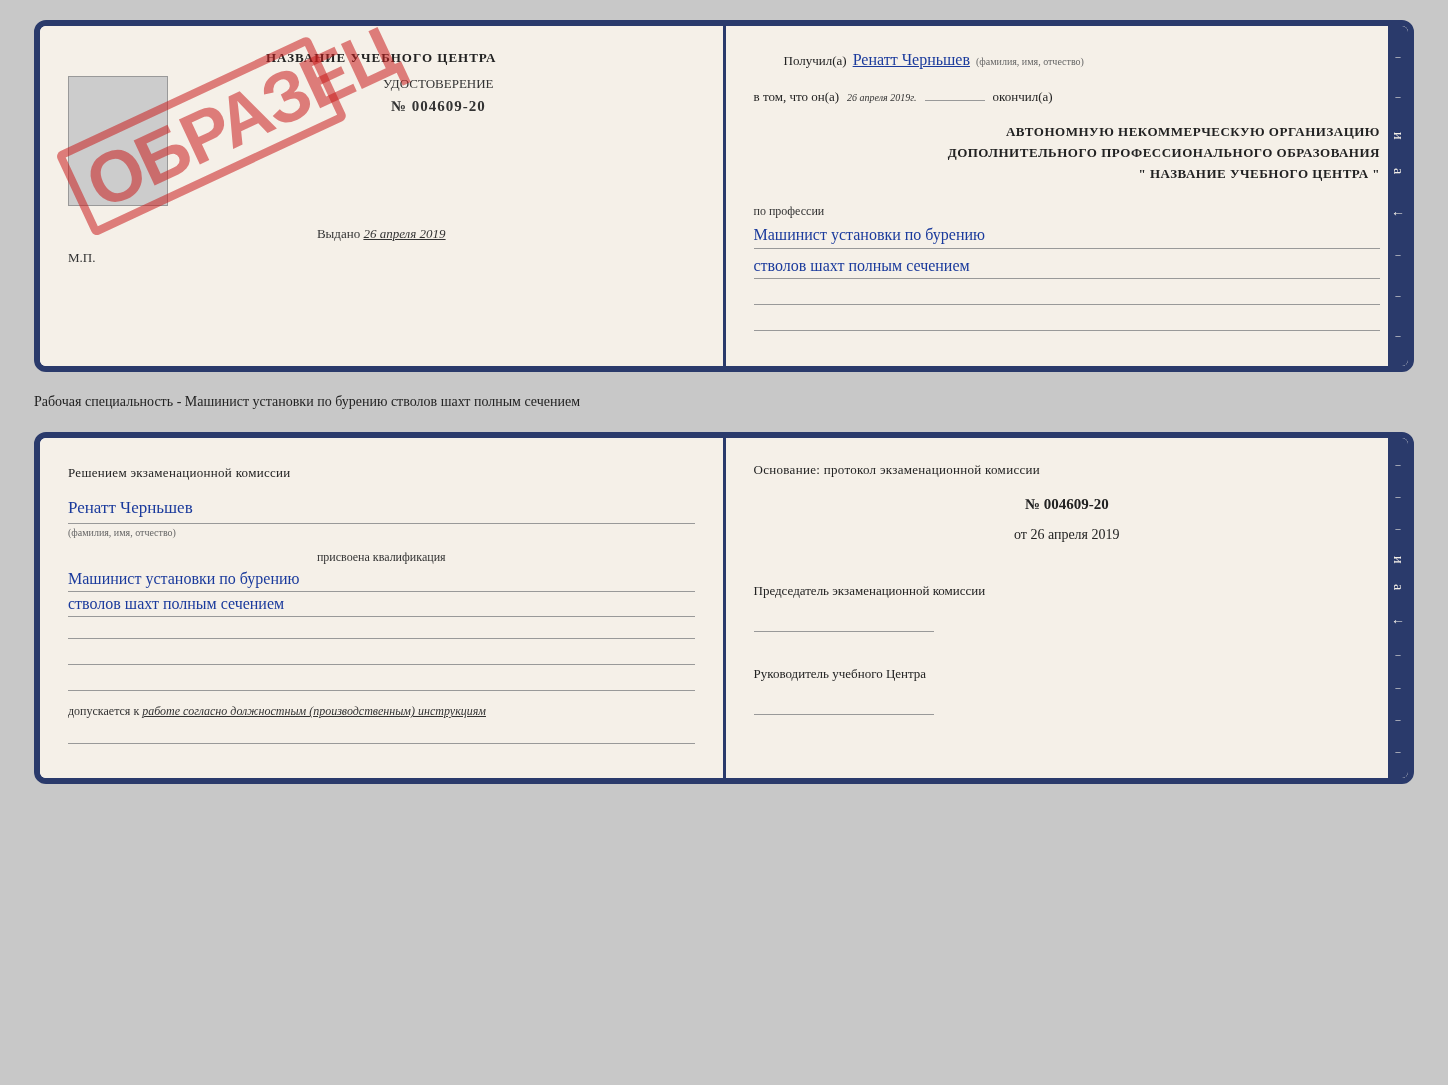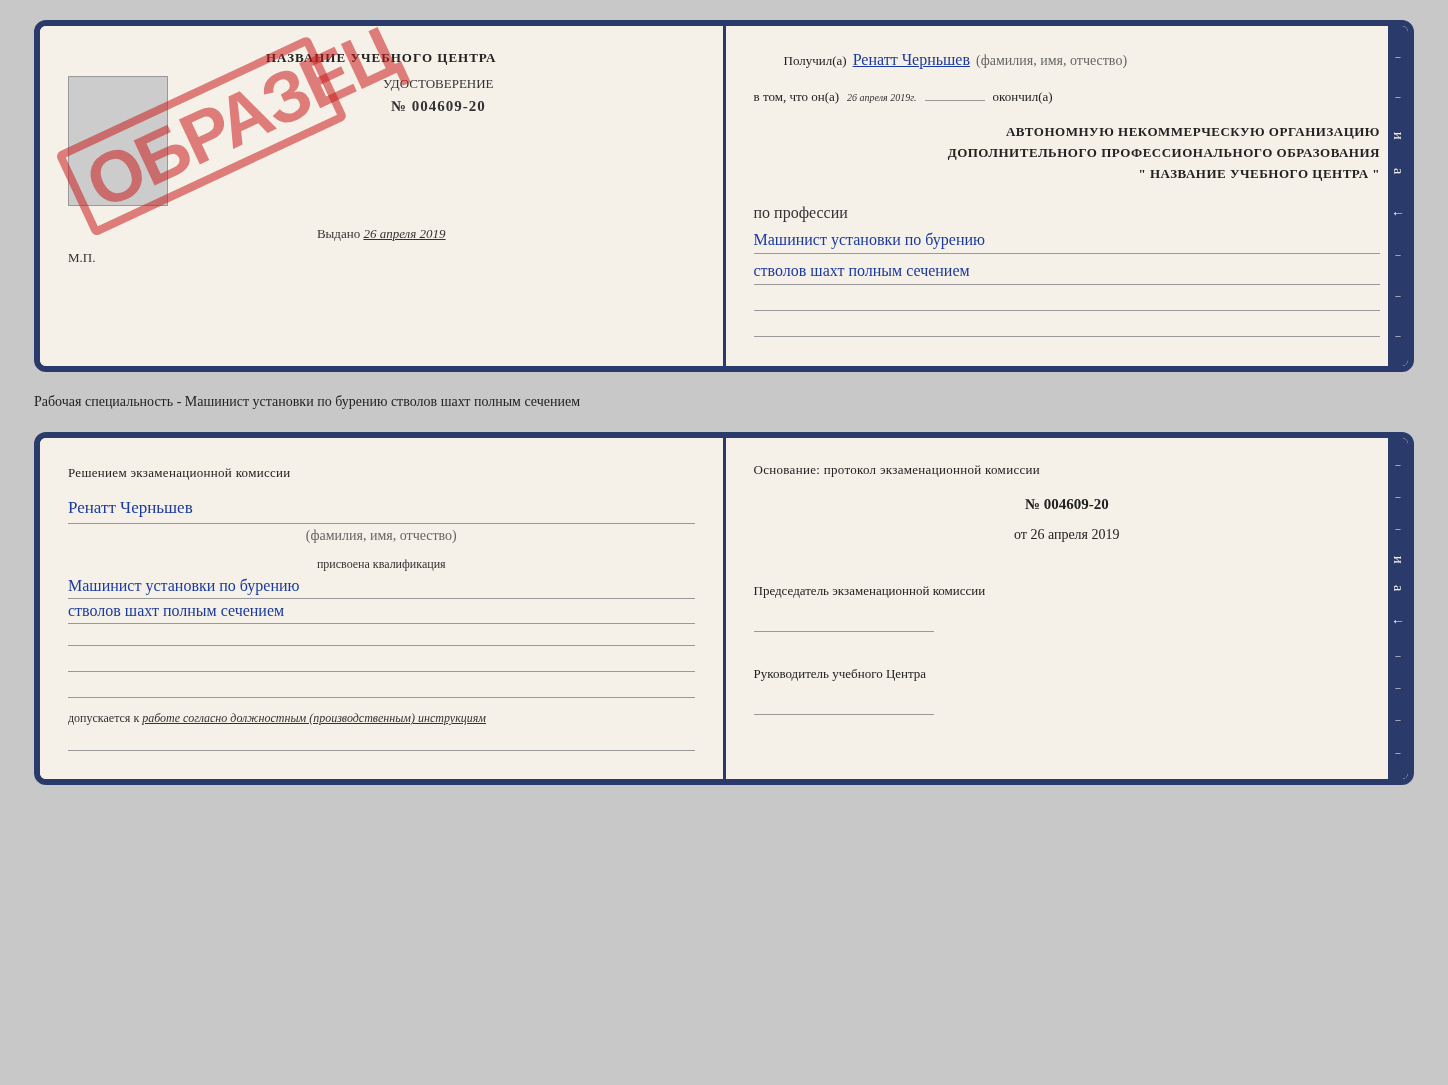--- a/index.html
+++ b/index.html
@@ -143,24 +143,24 @@
     }
 
     .handwritten {
       font-family: 'Segoe Script', 'Brush Script MT', cursive;
       color: #1a3a9c;
       font-size: 16px;
       text-decoration: underline;
     }
 
     .small-hint {
-      font-size: 14px;
+      font-size: 10px;
       color: #666;
       display: block;
-      text-align: center;
+      text-align: left;
     }
 
     .date-line {
       display: flex;
       align-items: baseline;
       gap: 8px;
       margin-bottom: 14px;
     }
 
     .date-handwritten {
@@ -180,21 +180,21 @@
       font-size: 13px;
       font-weight: bold;
       letter-spacing: 0.5px;
     }
 
     .profession-block {
       margin-top: 10px;
     }
 
     .profession-label {
-      font-size: 16px;
+      font-size: 12px;
       color: #333;
     }
 
     .profession-handwritten {
       font-family: 'Segoe Script', 'Brush Script MT', cursive;
       color: #1a3a9c;
       font-size: 16px;
       line-height: 1.6;
       display: block;
       border-bottom: 1px solid #999;

